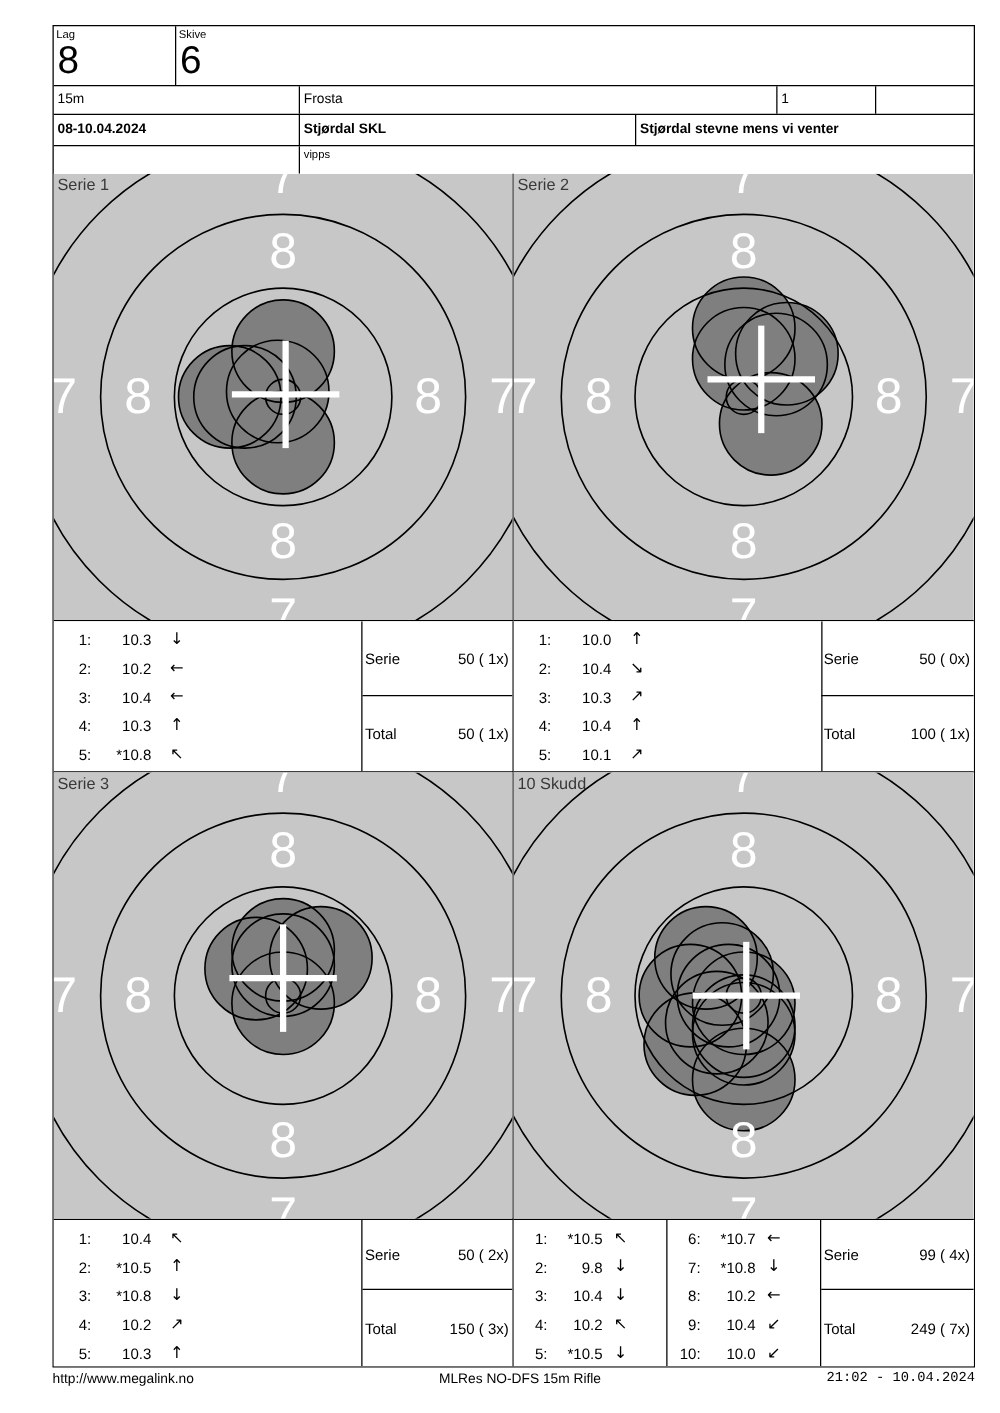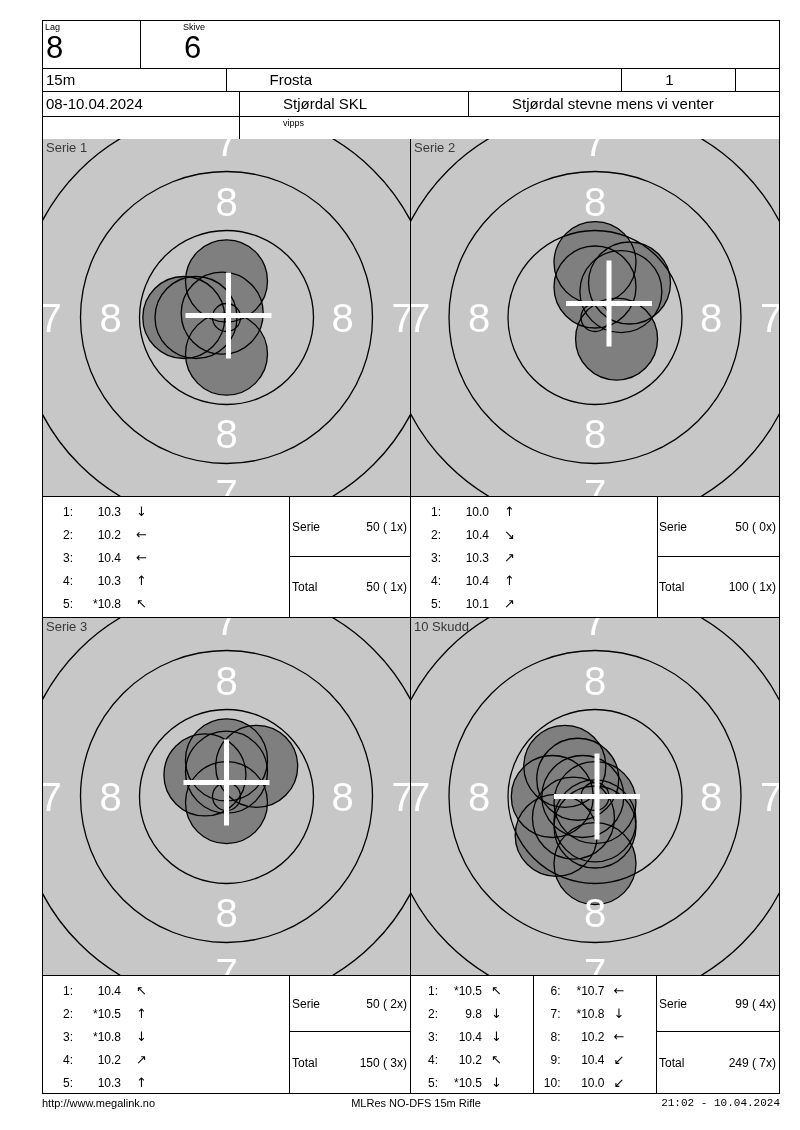--- a/index.html
+++ b/index.html
@@ -3,31 +3,31 @@
 <meta charset="utf-8">
 <style>
   * { box-sizing: border-box; margin: 0; padding: 0; }
   html,body { width: 800px; height: 1130px; background: #ffffff; color: #000;
     font-family: "Liberation Sans", sans-serif; position: relative; overflow: hidden; }
 
   .sheet { position: absolute; left: 42px; top: 20px; width: 738px;
     border: 1px solid #000; background: #fff; }
 
   
-  .hrow { display: flex; border-bottom: 1px solid #000; gap: 40px; }
+  .hrow { display: flex; border-bottom: 1px solid #000; }
   .hrow.r1 { height: 48px; }
   .hrow.r2 { height: 23px; }
-  .hrow.r3 { height: 25px; }
+  .hrow.r3 { height: 25px; font-weight: bold; }
   .hrow.r4 { height: 22px; border-bottom: none; }
   .hcell { border-right: 1px solid #000; overflow: hidden; }
   .hcell:last-child { border-right: none; }
   .hcell .mini { font-size: 9px; padding: 1px 0 0 2px; line-height: 10px; }
   .hcell .big  { font-size: 31px; line-height: 32px; padding-left: 3px; }
   .name { font-size: 29px; line-height: 46px; padding-left: 4px; white-space: nowrap; }
-  .mid  { font-size: 15px; line-height: 21px; padding-left: 3px; white-space: nowrap; }
+  .mid  { font-size: 11px; line-height: 21px; padding-left: 3px; white-space: nowrap; }
   .vipps { font-size: 9px; line-height: 10px; padding: 1px 0 0 3px; }
 
   
   .board { display: grid; grid-template-columns: 368px 368px;
            grid-template-rows: 358px 121px 358px 117px; }
   .cell { overflow: hidden; position: relative; background: #fff; }
   .cell.c0 { border-right: 1px solid #000; }
   .cell.rb { border-bottom: 1px solid #000; }
   .tcell svg { display: block; }
 

